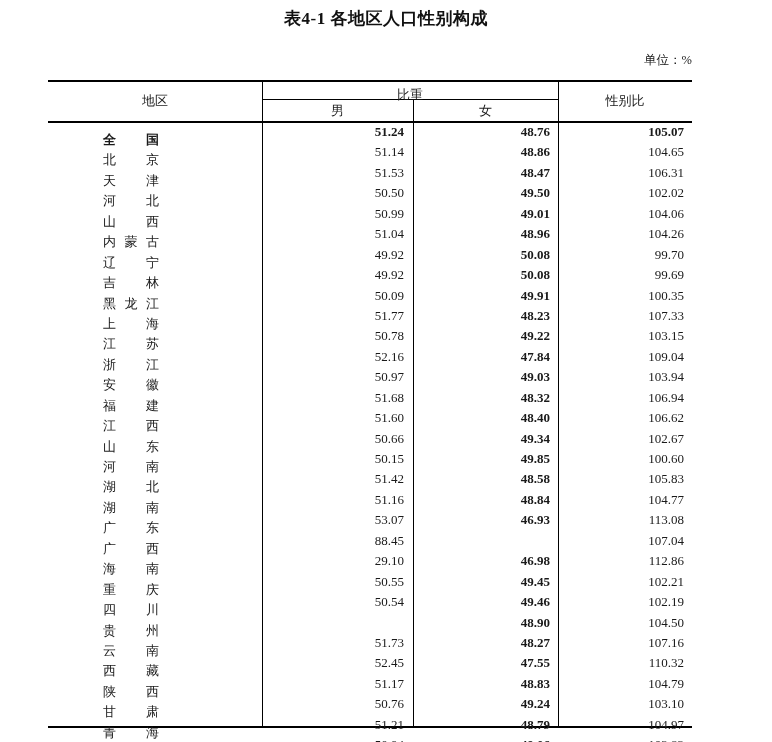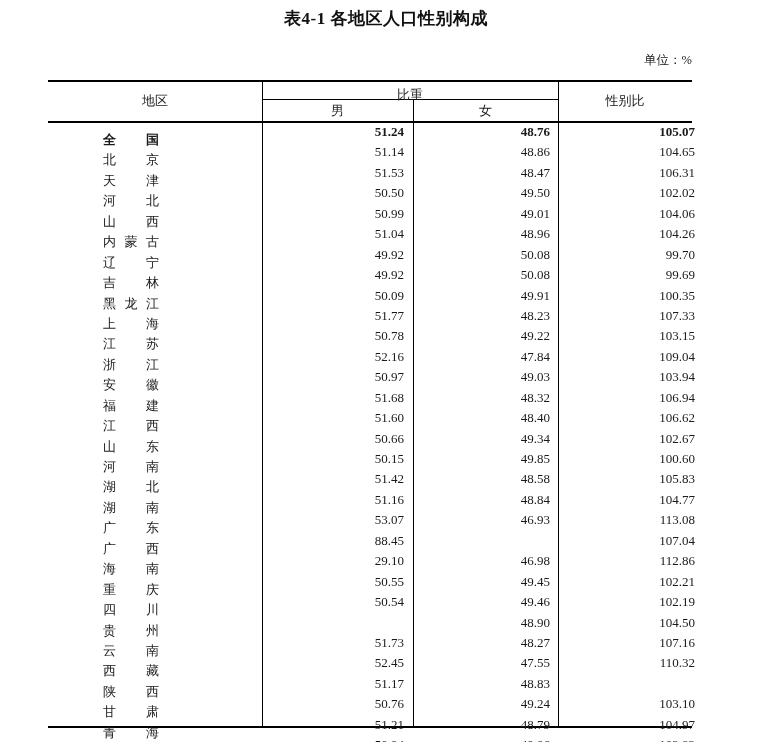--- a/index.html
+++ b/index.html
@@ -130,22 +130,22 @@
   .cell-num {
     position: absolute;
     top: 0;
     font-size: 13px;
     color: #1a1a1a;
     text-align: right;
     white-space: nowrap;
     font-variant-numeric: lining-nums;
   }
   .col-male   { left: 214px; width: 142px; }
-  .col-female { left: 365px; width: 137px; }
-  .col-ratio  { left: 510px; width: 126px; padding-left: 11px; }
+  .col-female { left: 365px; width: 137px; font-weight: bold; }
+  .col-ratio  { left: 510px; width: 126px; }
 </style>
 </head>
 <body>
 
 <div class="page">
 
   <div class="doc-title">表4-1 各地区人口性别构成</div>
 
   <div class="unit-note">单位：%</div>
 
@@ -324,20 +324,21 @@
         <div class="row">
           <div class="cell-name">西　藏</div>
           <div class="cell-num col-male">52.45</div>
           <div class="cell-num col-female">47.55</div>
           <div class="cell-num col-ratio">110.32</div>
         </div>
         <div class="row">
           <div class="cell-name">陕　西</div>
           <div class="cell-num col-male">51.17</div>
           <div class="cell-num col-female">48.83</div>
+          <div class="cell-num col-ratio">104.79</div>
         </div>
         <div class="row">
           <div class="cell-name">甘　肃</div>
           <div class="cell-num col-male">50.76</div>
           <div class="cell-num col-female">49.24</div>
           <div class="cell-num col-ratio">103.10</div>
         </div>
         <div class="row">
           <div class="cell-name">青　海</div>
           <div class="cell-num col-male">51.21</div>

